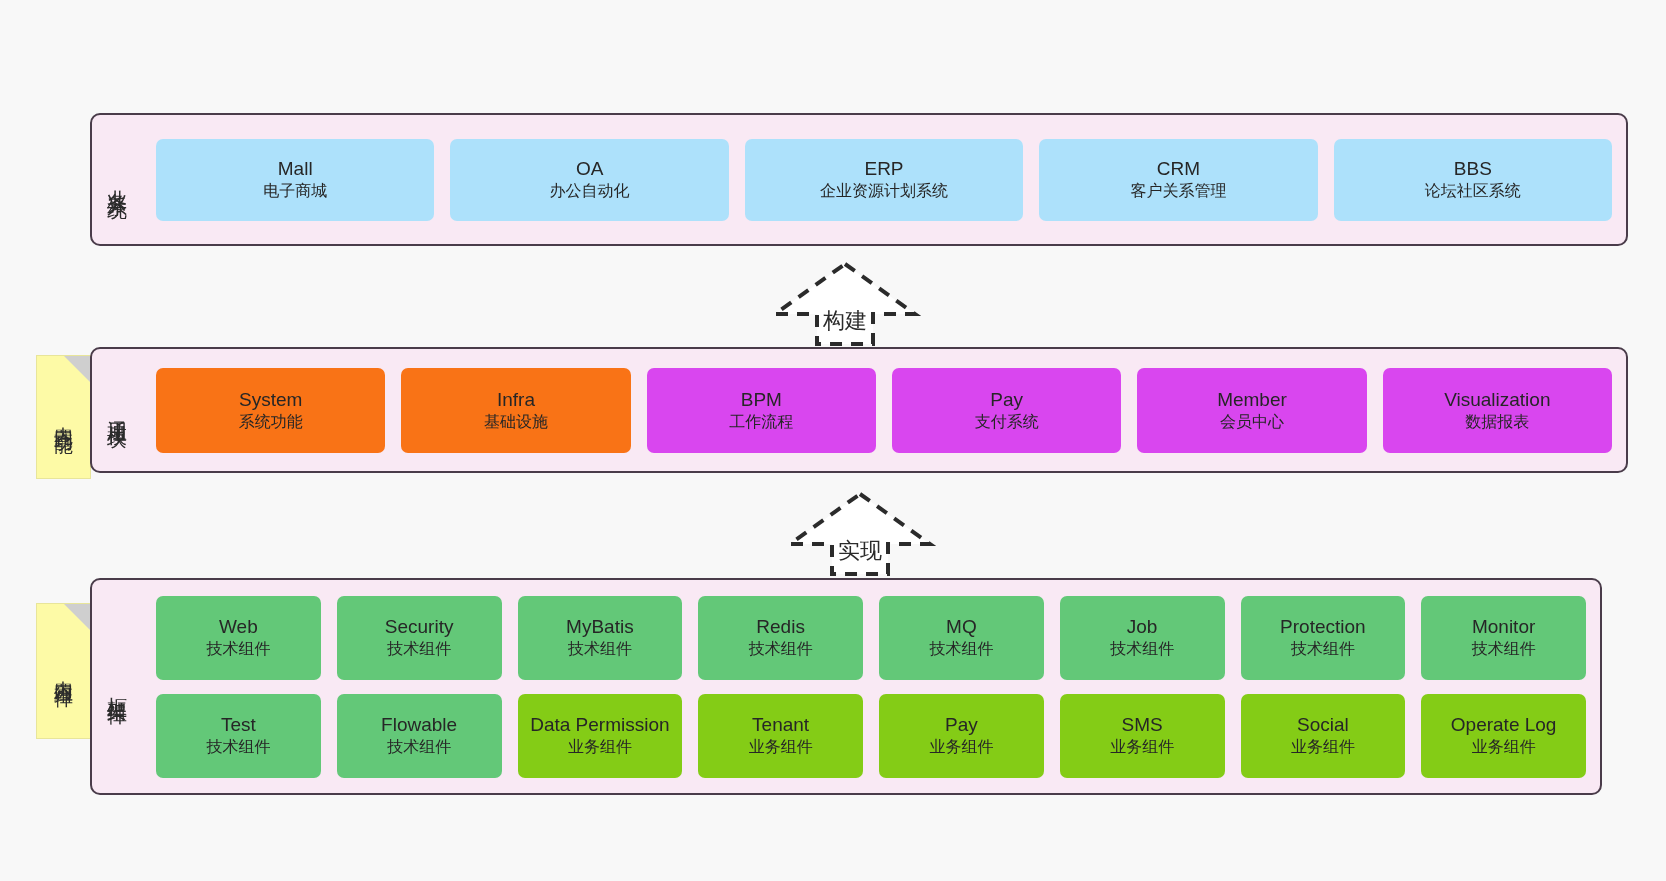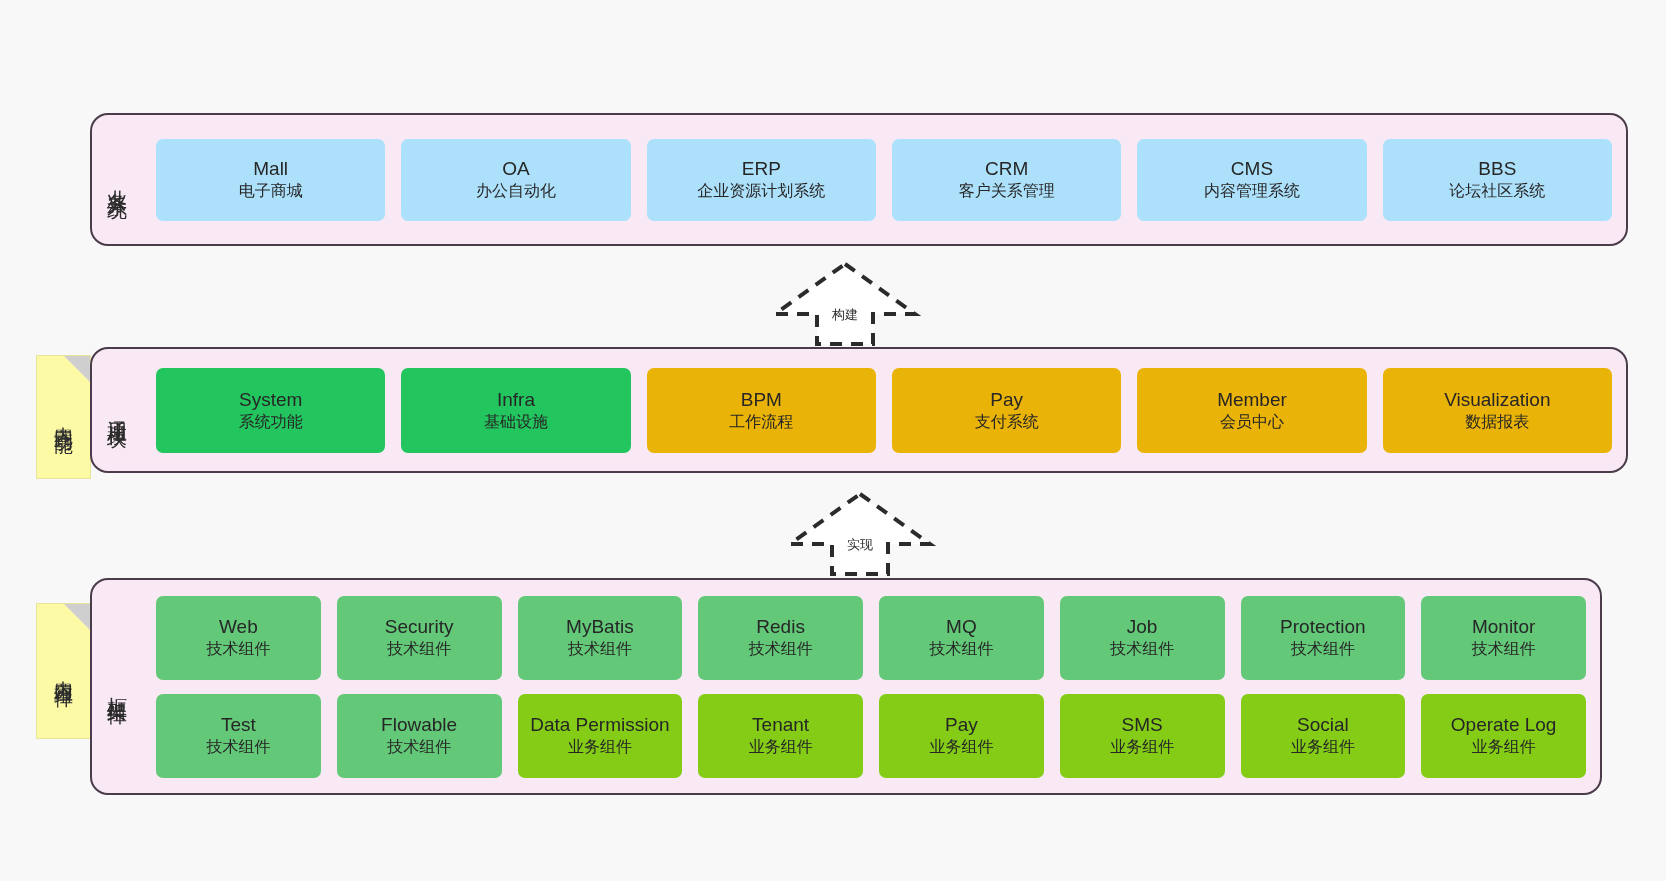--- a/index.html
+++ b/index.html
@@ -10,21 +10,21 @@
     font-family: "Liberation Sans", "DejaVu Sans", sans-serif;
     overflow: hidden;
   }
   #stage { position: relative; width: 1666px; height: 881px; }
 
   
   .layer {
     position: absolute;
     background: #f9e9f4;
     border: 2px solid #4a3c4a;
-    border-radius: 18px;
+    border-radius: 10px;
     display: flex;
     align-items: stretch;
   }
   .layer-title {
     width: 50px;
     flex: 0 0 50px;
     display: flex;
     align-items: center;
     justify-content: center;
     font-size: 20px;
@@ -58,22 +58,22 @@
     justify-content: center;
     text-align: center;
     line-height: 1.28;
     color: #262626;
     padding: 4px 6px;
   }
   .card .en  { font-size: 19px; }
   .card .cn  { font-size: 16px; }
 
   .c-blue        { background: #ade1fb; }
-  .c-red         { background: #22c55e; }
-  .c-pink        { background: #eab308; }
+  .c-red         { background: #f97316; }
+  .c-pink        { background: #d946ef; }
   .c-green       { background: #63c878; }
   .c-lightgreen  { background: #84cc16; }
 
   
   #layer-business  .card { height: 82px; }
   #layer-modules   .card { height: 85px; }
   #layer-framework .card { height: 84px; }
 
   
   .note {
@@ -98,21 +98,21 @@
     border-top: 26px solid #cfcfcf;
     border-left: 26px solid transparent;
   }
 
   
   .arrow { position: absolute; }
   .arrow .label {
     position: absolute;
     left: 0; right: 0;
     text-align: center;
-    font-size: 13px;
+    font-size: 22px;
     color: #2b2b2b;
     user-select: none;
   }
 </style>
 </head>
 <body>
 
 <div id="stage">
 
   <div class="layer" id="layer-business" style="left:90px; top:113px; width:1538px; height:133px;">
@@ -127,24 +127,20 @@
             <div class="en">OA</div>
             <div class="cn">办公自动化</div>
           </div>
           <div class="card c-blue">
             <div class="en">ERP</div>
             <div class="cn">企业资源计划系统</div>
           </div>
           <div class="card c-blue">
             <div class="en">CRM</div>
             <div class="cn">客户关系管理</div>
-          </div>
-          <div class="card c-blue">
-            <div class="en">CMS</div>
-            <div class="cn">内容管理系统</div>
           </div>
           <div class="card c-blue">
             <div class="en">BBS</div>
             <div class="cn">论坛社区系统</div>
           </div>
         </div>
     </div>
   </div>
 
   <div class="arrow" style="left:755px; top:258px; width:180px; height:90px;">

